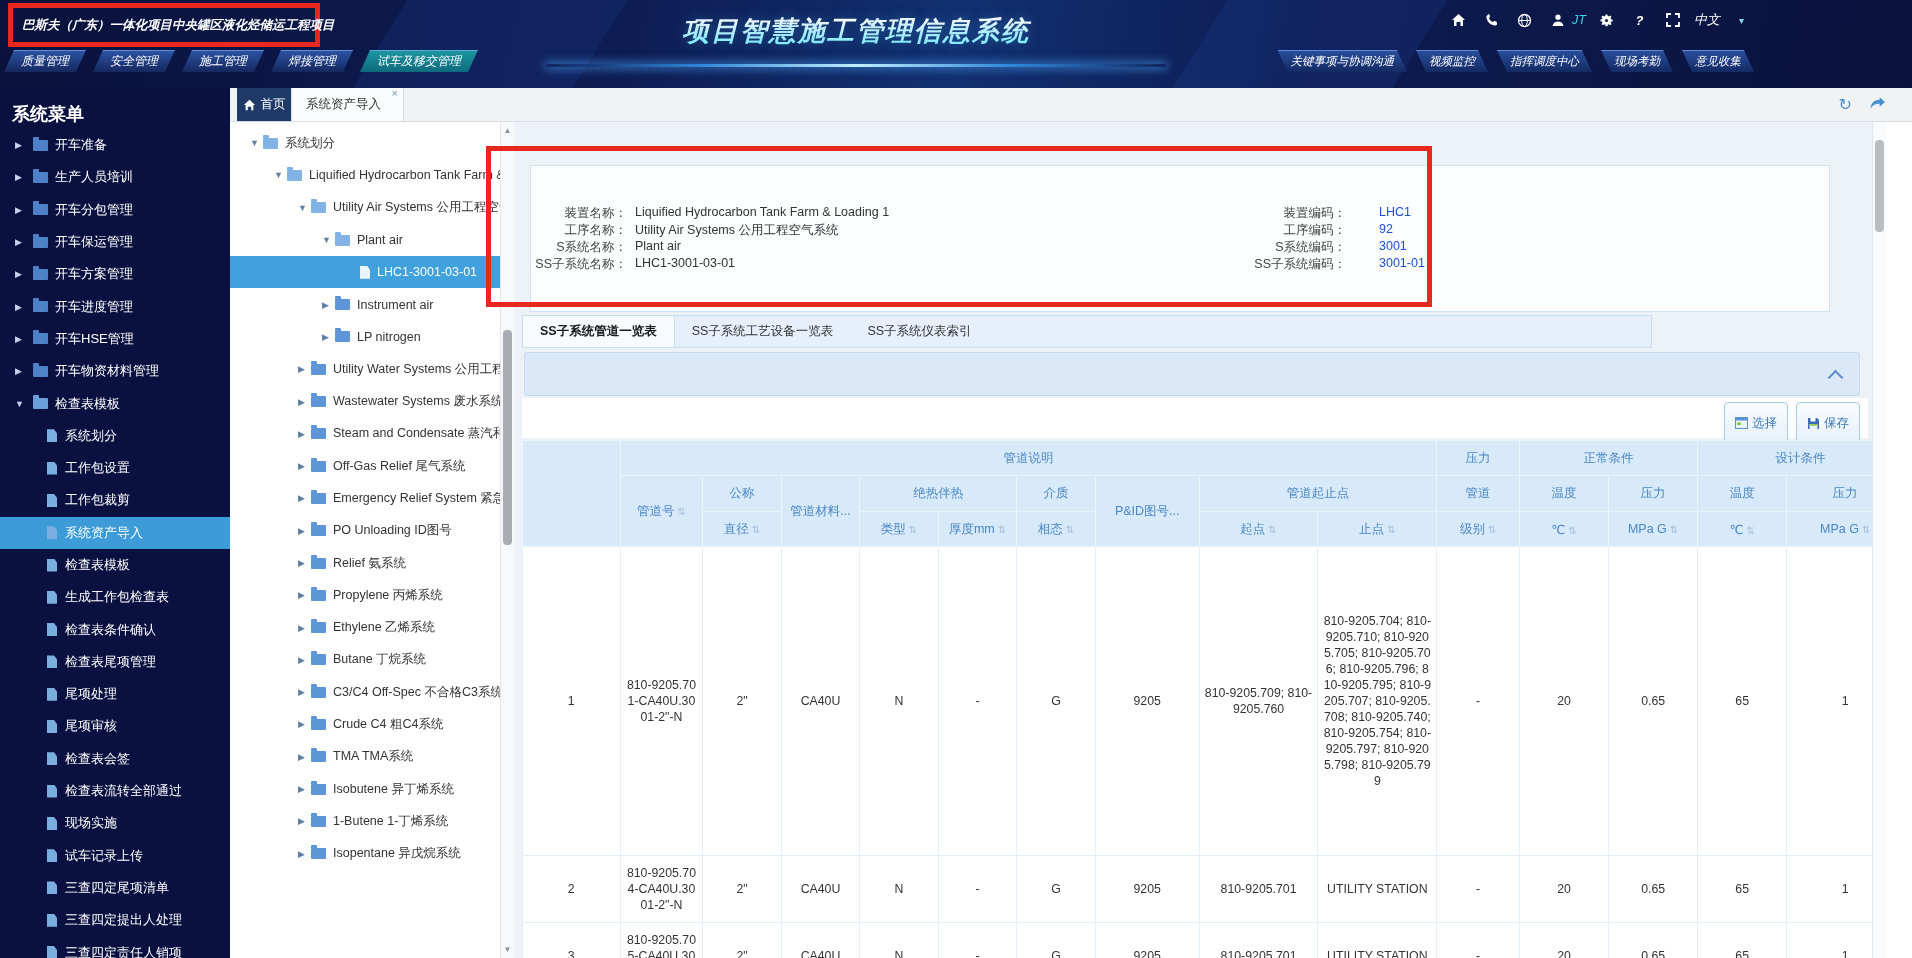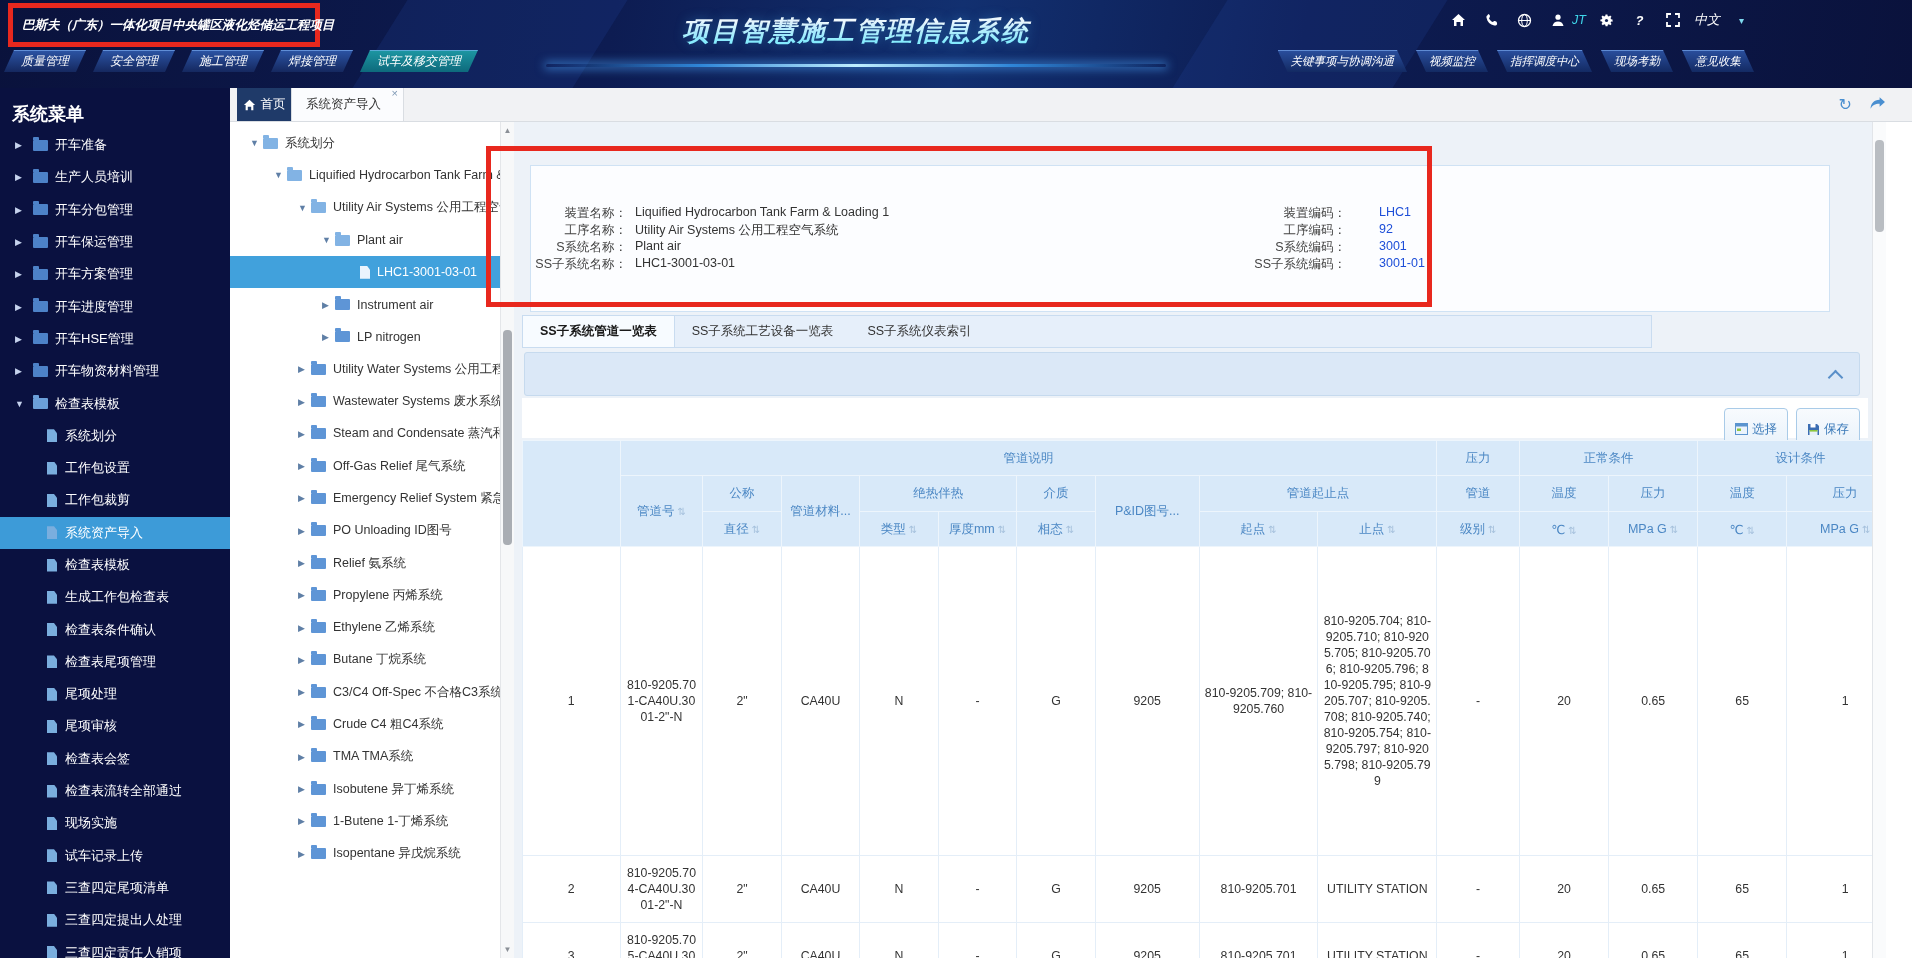--- a/index.html
+++ b/index.html
@@ -77,21 +77,21 @@
   .r-val{position:absolute;left:848px;color:#1d4ed8;}
   .stabs{position:absolute;left:6px;top:193px;width:1130px;height:33px;background:#e6effa;border:1px solid #c9dcf0;
          box-sizing:border-box;display:flex;align-items:stretch;}
   .stab{padding:0 17px;display:flex;align-items:center;font-size:12.5px;color:#333;cursor:pointer;}
   .stab.active{background:#f7fbff;border-right:1px solid #c9dcf0;font-weight:bold;color:#1a1a1a;}
   .collapse{position:absolute;left:8px;top:230px;width:1336px;height:44px;background:#dbe8f7;
             border:1px solid #c6daee;border-radius:3px;box-sizing:border-box;}
   .chev{position:absolute;right:18px;top:19px;width:9px;height:9px;border-left:2px solid #5a8fc9;border-top:2px solid #5a8fc9;
         transform:rotate(45deg);}
   .tbar{position:absolute;left:6px;top:276px;width:1346px;height:40px;background:#fff;}
-  .btn{position:absolute;top:10px;height:42px;width:64px;border:1px solid #a9cbe8;border-radius:4px;
+  .btn{position:absolute;top:4px;height:42px;width:64px;border:1px solid #a9cbe8;border-radius:4px;
        background:linear-gradient(180deg,#f8fbfe,#e7f1fa);color:#3a79b8;font-size:12.5px;
        display:flex;align-items:center;justify-content:center;gap:4px;cursor:pointer;box-sizing:border-box;}
   .btn.sel-b{right:80px;} .btn.sav-b{right:8px;}
   
   .grid{position:absolute;left:6px;top:318px;width:1382px;border-collapse:collapse;table-layout:fixed;background:#fff;}
   .grid th{background:#d8e9f9;color:#4b87c4;font-weight:normal;font-size:12.5px;border:1px solid #edf5fc;padding:3px 2px;}
   .grid thead tr:nth-child(1) th{height:28px;}
   .grid thead tr:nth-child(2) th{height:29px;}
   .grid thead tr:nth-child(3) th{height:28px;}
   .grid td{border:1px solid #e4eef8;font-size:12.3px;color:#333;text-align:center;padding:6px 4px;line-height:16px;background:#fff;}

